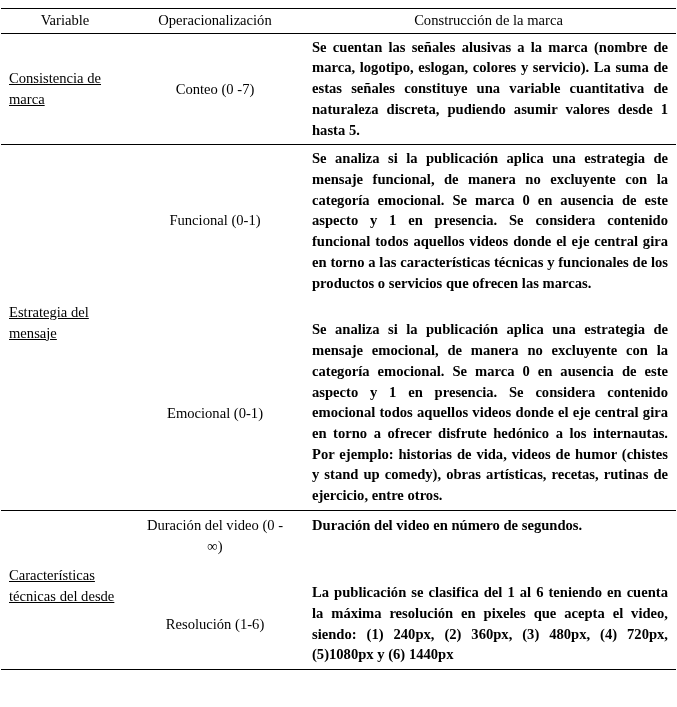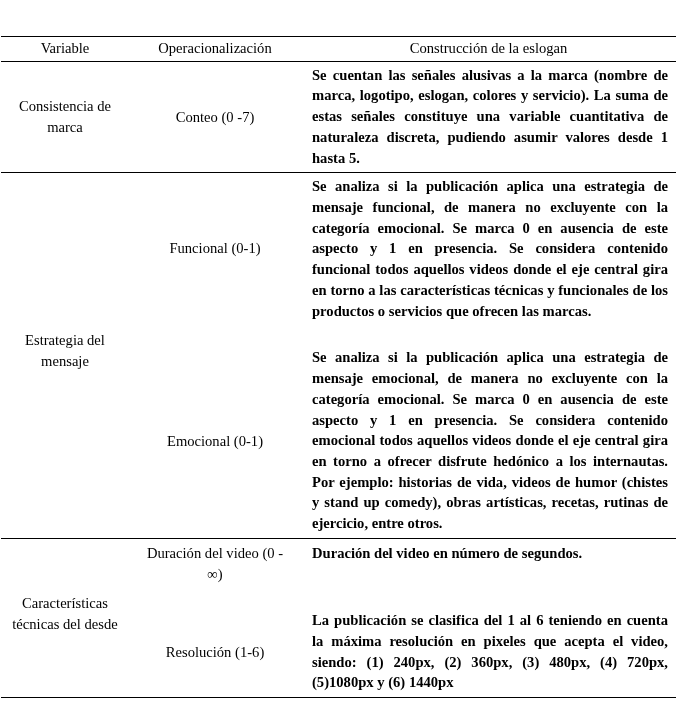--- a/index.html
+++ b/index.html
@@ -11,21 +11,20 @@
     width: 677px;
     height: 707px;
     overflow: hidden;
     font-family: "Liberation Serif", serif;
     color: #000000;
   }
   .table-wrap {
     width: 677px;
     padding-top: 8px;
     box-sizing: border-box;
-    margin-top: 28px;
   }
   table.vars {
     border-collapse: collapse;
     table-layout: fixed;
     width: 675px;
     margin: 0 1px;
     font-size: 14.6px;
     line-height: 1.42;
   }
   table.vars thead tr {
@@ -38,23 +37,24 @@
   th {
     font-weight: normal;
     text-align: center;
     padding: 1px 4px 2px 4px;
     font-size: 14.6px;
   }
   td {
     padding: 2px 6px;
   }
   td.var-cell {
-    text-align: center;
+    text-align: left;
     vertical-align: middle;
     padding: 2px 8px;
+    text-decoration: underline;
   }
   td.oper-cell {
     text-align: center;
     vertical-align: middle;
     padding: 2px 10px;
   }
   td.medida-cell {
     text-align: justify;
     vertical-align: top;
     padding: 3px 8px 4px 11px;
@@ -73,21 +73,21 @@
   <table class="vars">
     <colgroup>
       <col style="width:128px">
       <col style="width:172px">
       <col style="width:375px">
     </colgroup>
     <thead>
       <tr>
         <th>Variable</th>
         <th>Operacionalización</th>
-        <th>Construcción de la eslogan</th>
+        <th>Construcción de la marca</th>
       </tr>
     </thead>
 
     <tbody>
       <tr>
         <td class="var-cell">Consistencia de marca</td>
         <td class="oper-cell">Conteo (0 -7)</td>
         <td class="medida-cell">Se cuentan las señales alusivas a la marca (nombre de marca, logotipo, eslogan, colores y servicio). La suma de estas señales constituye una variable cuantitativa de naturaleza discreta, pudiendo asumir valores desde 1 hasta 5.</td>
       </tr>
     </tbody>

